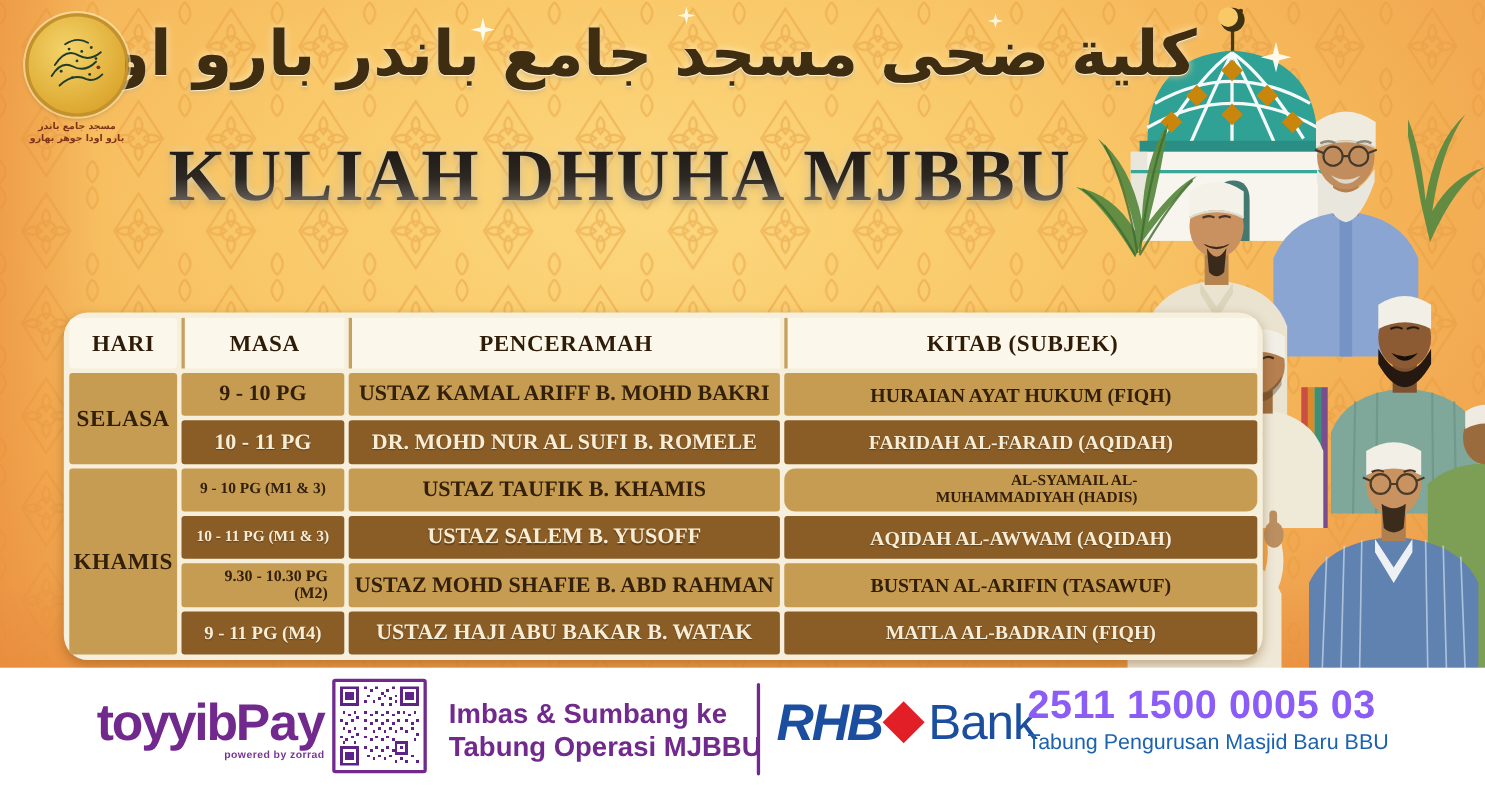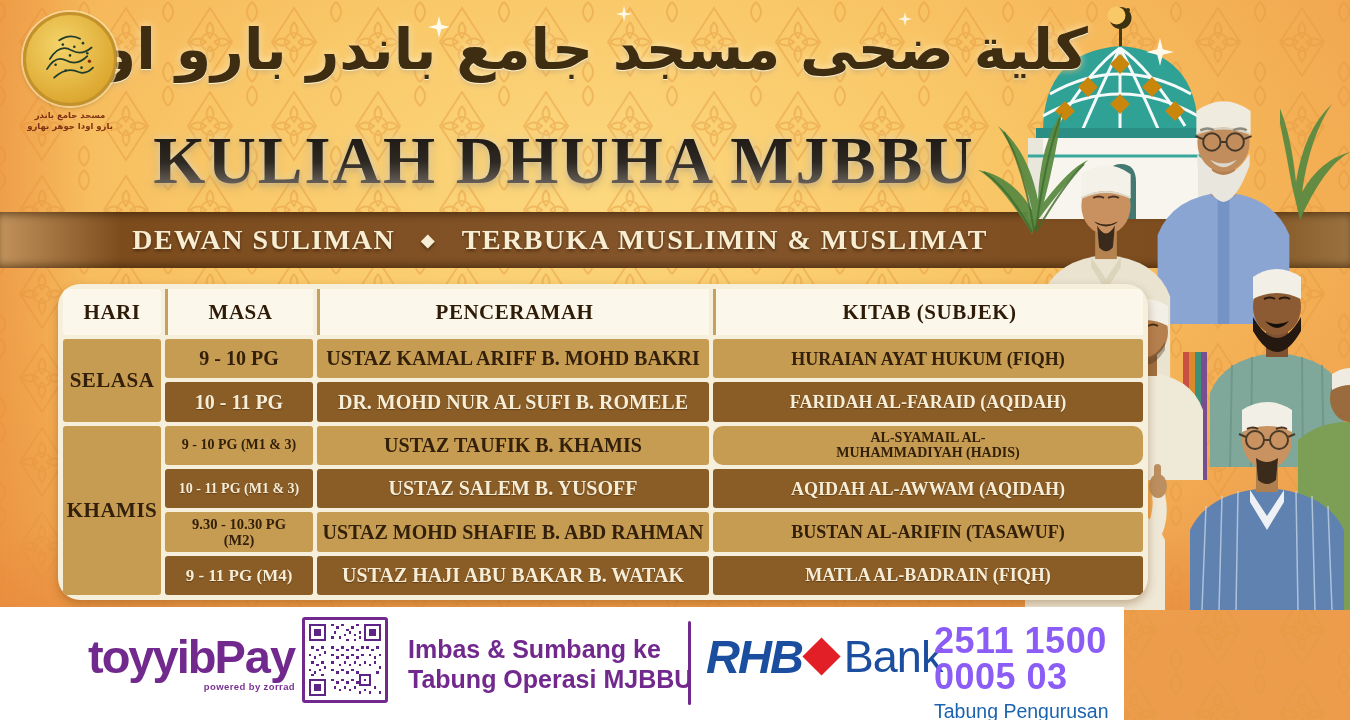--- a/index.html
+++ b/index.html
@@ -42,37 +42,37 @@
   .banner .diamond{font-size:17px;margin:0 26px;}
 
   
   .tbl{position:absolute;left:58px;top:284px;width:1090px;height:316px;z-index:20;
     background:#F6EFDC;border-radius:22px;box-shadow:0 4px 10px rgba(110,60,10,.35);
     display:grid;grid-template-columns:98px 148px 392px 1fr;grid-template-rows:46px repeat(6,1fr);
     gap:4px;padding:5px;box-sizing:border-box;overflow:hidden;}
   .th{display:flex;align-items:center;justify-content:center;font-weight:bold;font-size:21px;
     color:#2F1C08;letter-spacing:.5px;background:#FBF7EA;border-radius:4px;}
   .th + .th{border-left:3px solid #C6A05E;border-radius:0;}
-  .cell,.day{display:flex;align-items:center;justify-content:center;text-align:center;
+  .cell,.day{display:flex;align-items:center;justify-content:center;text-align:right;
     font-weight:bold;border-radius:3px;line-height:1.12;padding:1px 0;box-sizing:border-box;}
   .tan{background:#C69B52;color:#33200A;}
   .dark{background:#8A5C26;color:#F6EDD6;text-shadow:0 1px 1px rgba(40,20,0,.4);}
   .day{font-size:21px;letter-spacing:.5px;}
   .d2{grid-row:span 2;} .d4{grid-row:span 4;}
   .masa{font-size:20px;} .m-sm{font-size:14px;white-space:nowrap;}
   .m-xs{font-size:14.5px;} .m-lg{font-size:17px;white-space:nowrap;}
   .pen{font-size:20px;} .kit{font-size:18px;}
   .k-xs{font-size:14px;border-radius:10px;} .k-xs span{display:inline-block;max-width:212px;}
 
   
   .art{position:absolute;z-index:2;}
   .sparkle{position:absolute;z-index:10;}
 
   
-  .footer{position:absolute;left:0;top:607px;width:1124px;height:113px;background:#FFFFFF;z-index:30;}
+  .footer{position:absolute;left:0;top:607px;width:1350px;height:113px;background:#FFFFFF;z-index:30;}
   .tp{position:absolute;left:88px;top:26px;color:#71298D;font-family:"Liberation Sans",sans-serif;line-height:1;}
   .tp-a{font-size:47px;font-weight:600;letter-spacing:-2px;}
   .tp-b{font-size:47px;font-weight:800;letter-spacing:-1px;}
   .tp-sub{font-size:9.5px;font-weight:bold;text-align:right;margin-top:2px;letter-spacing:.4px;opacity:.95;}
   .qr{position:absolute;left:302px;top:10px;width:86px;height:86px;background:#fff;
     border:3px solid #71298D;border-radius:3px;box-sizing:border-box;padding:4px;}
   .donate{position:absolute;left:408px;top:27px;color:#71298D;font-family:"Liberation Sans",sans-serif;
     font-weight:bold;font-size:25px;line-height:1.2;}
   .fdiv{position:absolute;left:688px;top:14px;width:3px;height:84px;background:#71298D;border-radius:2px;}
   .rhb{position:absolute;left:706px;top:26px;display:flex;align-items:center;color:#1B4E9E;
@@ -130,25 +130,20 @@
     <div class="emblem-caption">
       <div>مسجد جامع باندر</div>
       <div>بارو اودا جوهر بهارو</div>
     </div>
   </div>
 
   <div class="calligraphy" dir="rtl">كلية ضحى مسجد جامع باندر بارو اودا</div>
 
   <div class="title">KULIAH DHUHA MJBBU</div>
 
-  <div class="banner">
-    <span>DEWAN SULIMAN</span>
-    <span class="diamond">◆</span>
-    <span>TERBUKA MUSLIMIN &amp; MUSLIMAT</span>
-  </div>
 
   <svg class="art" style="left:1018px;top:4px;" width="205" height="215" viewBox="0 0 205 215">
     <rect x="101" y="24" width="3" height="36" fill="#4A3A14"></rect>
     <circle cx="102.5" cy="52" r="4" fill="#4A3A14"></circle>
     <circle cx="102.5" cy="14" r="11" fill="#3C3110"></circle>
     <circle cx="98.5" cy="11.5" r="9" fill="#F9C967"></circle>
     <circle cx="110" cy="6" r="2" fill="#3C3110"></circle>
     <path d="M25,128 Q25,48 102,42 Q180,48 180,128 Z" fill="#2FA195"></path>
     <g stroke="#FFFFFF" stroke-width="3" fill="none" opacity="0.95">
       <path d="M25,112 Q102,68 180,112"></path>

